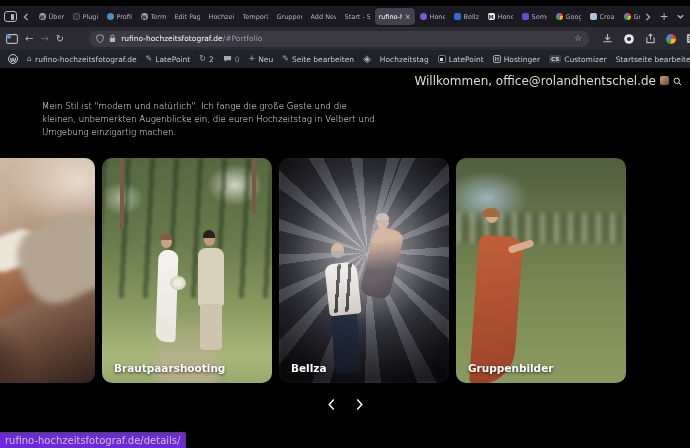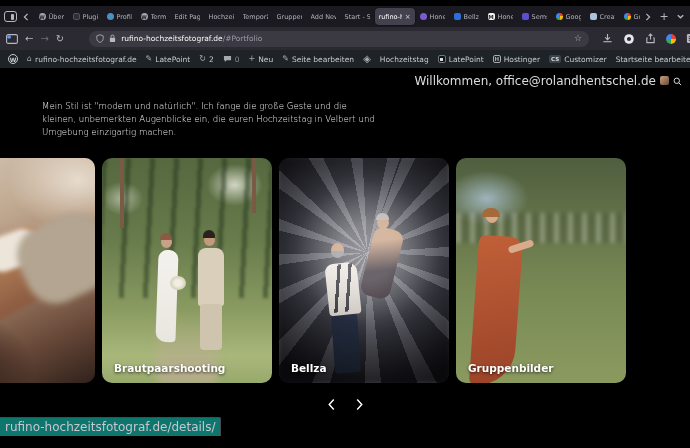--- a/index.html
+++ b/index.html
@@ -158,22 +158,22 @@
       border-radius:12px 20px 60px 10px; transform:rotate(4deg); }
   .ph-group .g-head { left:30px; top:52px; width:12px; height:13px; background:#d9ab8a; border-radius:50%; }
   .ph-group .g-hair { left:26px; top:50px; width:18px; height:9px; background:#a56a3c; border-radius:8px 8px 0 0; }
   .ph-group .g-arm { left:52px; top:85px; width:26px; height:7px; background:#d9ab8a; border-radius:4px; transform:rotate(-18deg); }
 
   
   .slider-nav { position:absolute; top:328px; left:0; width:690px; display:flex; justify-content:center; gap:10px; }
   .arrow-btn { width:18px; height:16px; display:flex; align-items:center; justify-content:center; }
 
   
-  .statusbar { position:absolute; left:0; bottom:12px; background:#0f766e; border:1px solid #4a4953; border-left:none; border-bottom:none;
-               color:#c8c6ce; font-size:12px; padding:2px 5px; border-radius:0 2px 0 0; }
+  .statusbar { position:absolute; left:0; bottom:0; background:#6d28d9; border:1px solid #4a4953; border-left:none; border-bottom:none;
+               color:#c8c6ce; font-size:10px; padding:2px 5px; border-radius:0 2px 0 0; }
 </style>
 </head>
 <body>
 
 <div class="screen">
   <div class="top-strip"></div>
 
   <div class="tabbar">
     <div class="tb-btn">
         <div class="fxview"></div>

